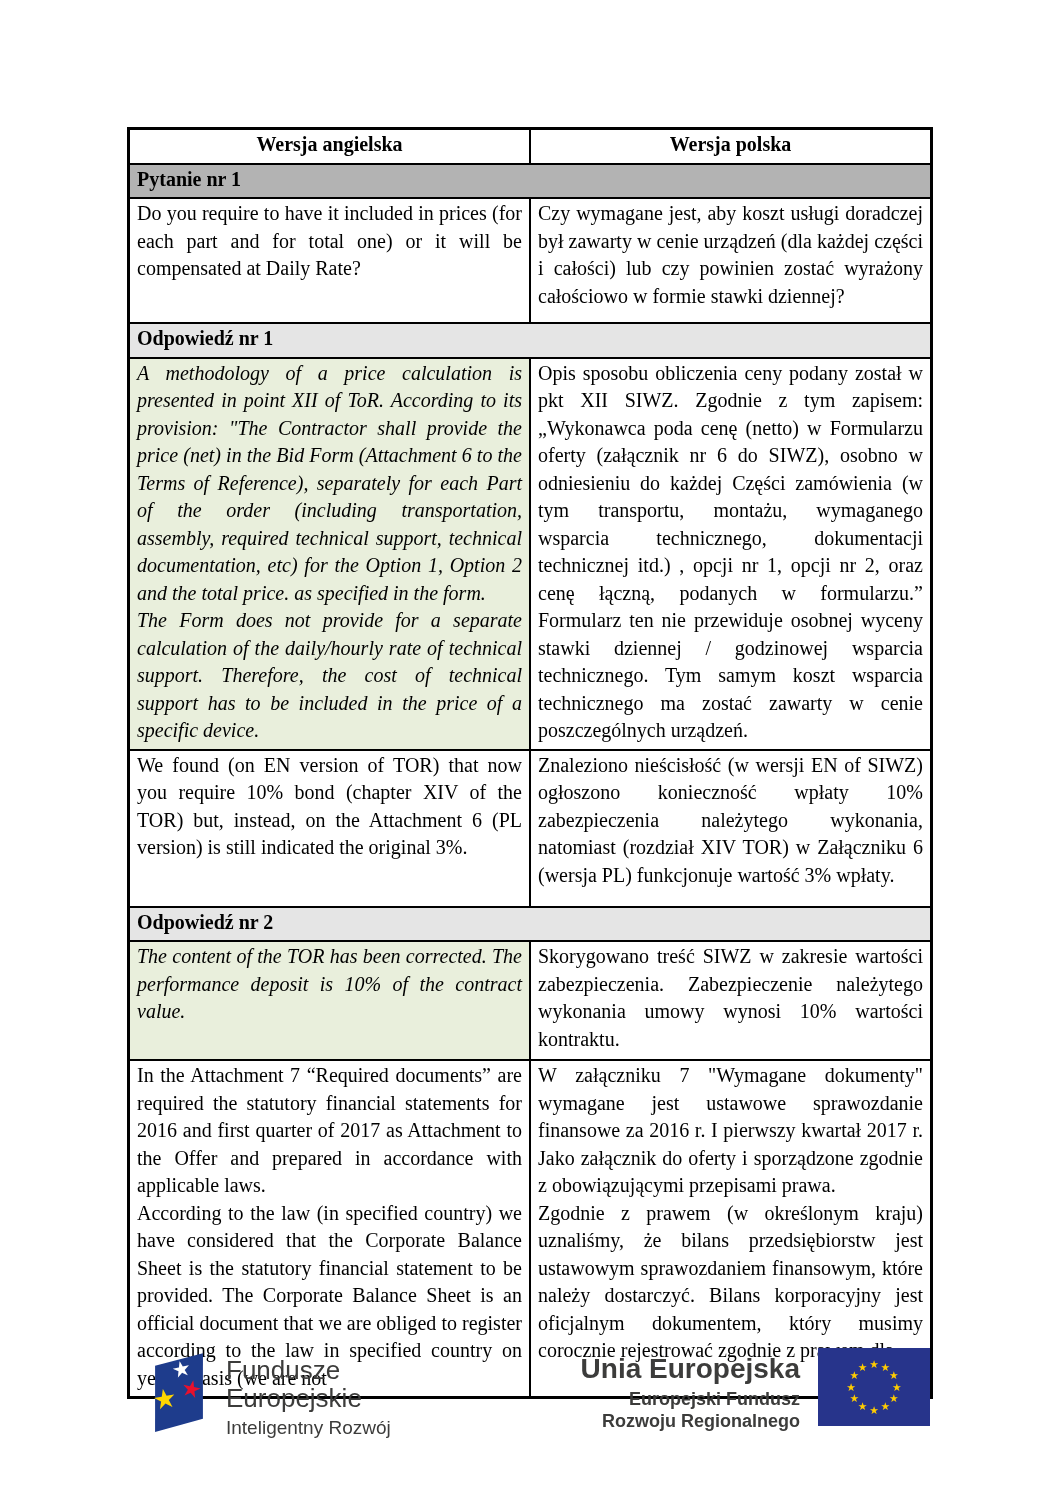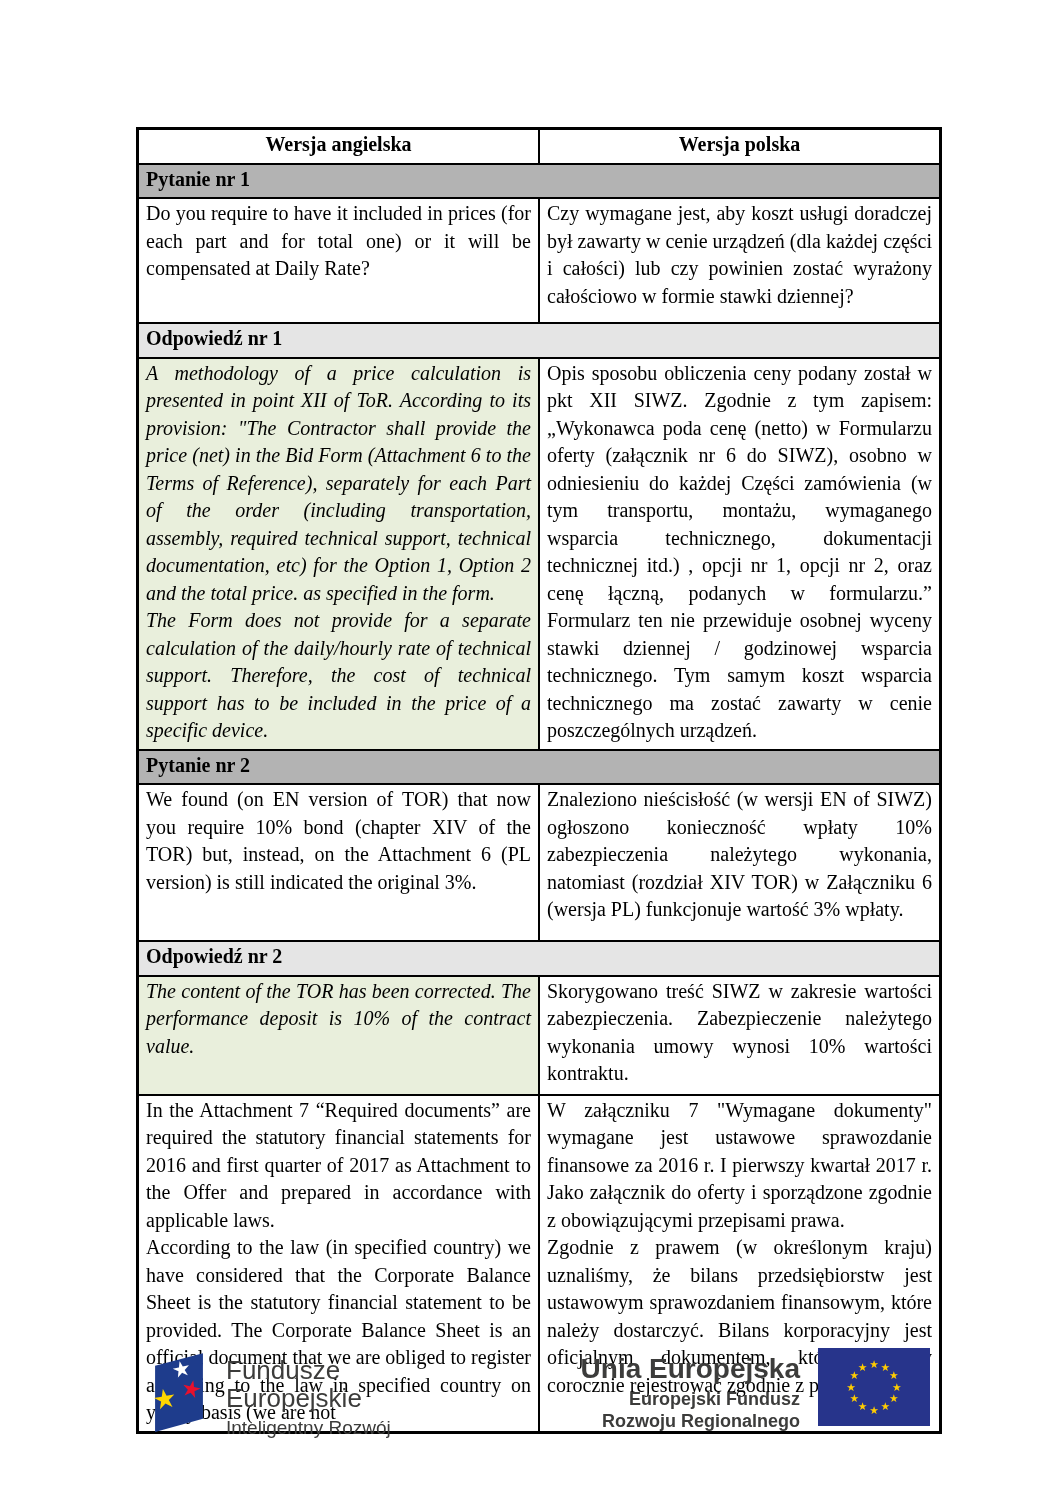--- a/index.html
+++ b/index.html
@@ -1,21 +1,21 @@
 <!DOCTYPE html>
 <html><head>
 <meta charset="utf-8">
 <style>
   html,body{margin:0;padding:0;}
   body{
     width:1058px;height:1497px;position:relative;background:#ffffff;
     font-family:"Liberation Serif", serif;color:#000;
   }
   .doc-table{
-    position:absolute;left:136px;top:127px;width:806px;
+    position:absolute;left:127px;top:127px;width:806px;
     border-collapse:collapse;table-layout:fixed;
   }
   .doc-table td{
     border:2px solid #000;vertical-align:top;
     font-size:20px;line-height:27.5px;text-align:justify;
     padding:1px 7px 4px 7px;overflow:hidden;
   }
   .doc-table{border:3px solid #000;}
   .col-en{width:399px;}
   .col-pl{width:399px;}
@@ -74,23 +74,20 @@
     <td colspan="2" class="banner white">Odpowiedź nr 1</td>
   </tr>
   <tr>
     <td class="cell green h-a1">
       <p>A methodology of a price calculation is presented in point XII of ToR. According to its provision: "The Contractor shall provide the price (net) in the Bid Form (Attachment 6 to the Terms of Reference), separately for each Part of the order (including transportation,  assembly, required technical support, technical documentation, etc) for the Option 1, Option 2 and the total price. as specified in the form.</p>
       <p>The Form does not provide for a separate calculation of the daily/hourly rate of technical support. Therefore, the cost of technical support has to be included in the price of a specific device.</p>
     </td>
     <td class="cell h-a1">Opis sposobu obliczenia ceny podany został w pkt XII SIWZ. Zgodnie z tym zapisem: „Wykonawca poda cenę (netto) w Formularzu oferty (załącznik nr 6 do SIWZ), osobno w odniesieniu do każdej Części zamówienia (w tym transportu, montażu, wymaganego wsparcia technicznego, dokumentacji technicznej itd.) , opcji nr 1, opcji nr 2, oraz cenę łączną, podanych w formularzu.” Formularz ten nie przewiduje osobnej wyceny stawki dziennej / godzinowej wsparcia technicznego. Tym samym koszt wsparcia technicznego ma zostać zawarty w cenie poszczególnych urządzeń.</td>
   </tr>
   <tr>
-    <td colspan="2" class="banner gray">Pytanie nr 2</td>
-  </tr>
-  <tr>
     <td class="cell h-q2">We found (on EN version of TOR) that now you require 10% bond (chapter XIV of the TOR) but, instead, on the Attachment 6 (PL version) is still indicated the original 3%.</td>
     <td class="cell h-q2">Znaleziono nieścisłość (w wersji EN of SIWZ) ogłoszono konieczność wpłaty 10% zabezpieczenia należytego wykonania, natomiast (rozdział XIV TOR) w Załączniku 6 (wersja PL) funkcjonuje wartość 3% wpłaty.</td>
   </tr>
   <tr>
     <td colspan="2" class="banner white">Odpowiedź nr 2</td>
   </tr>
   <tr>
     <td class="cell green h-a2">The content of the TOR has been corrected. The performance deposit is 10% of the contract value.</td>
     <td class="cell h-a2">Skorygowano treść SIWZ w zakresie wartości zabezpieczenia. Zabezpieczenie należytego wykonania umowy wynosi 10% wartości kontraktu.</td>
   </tr>

